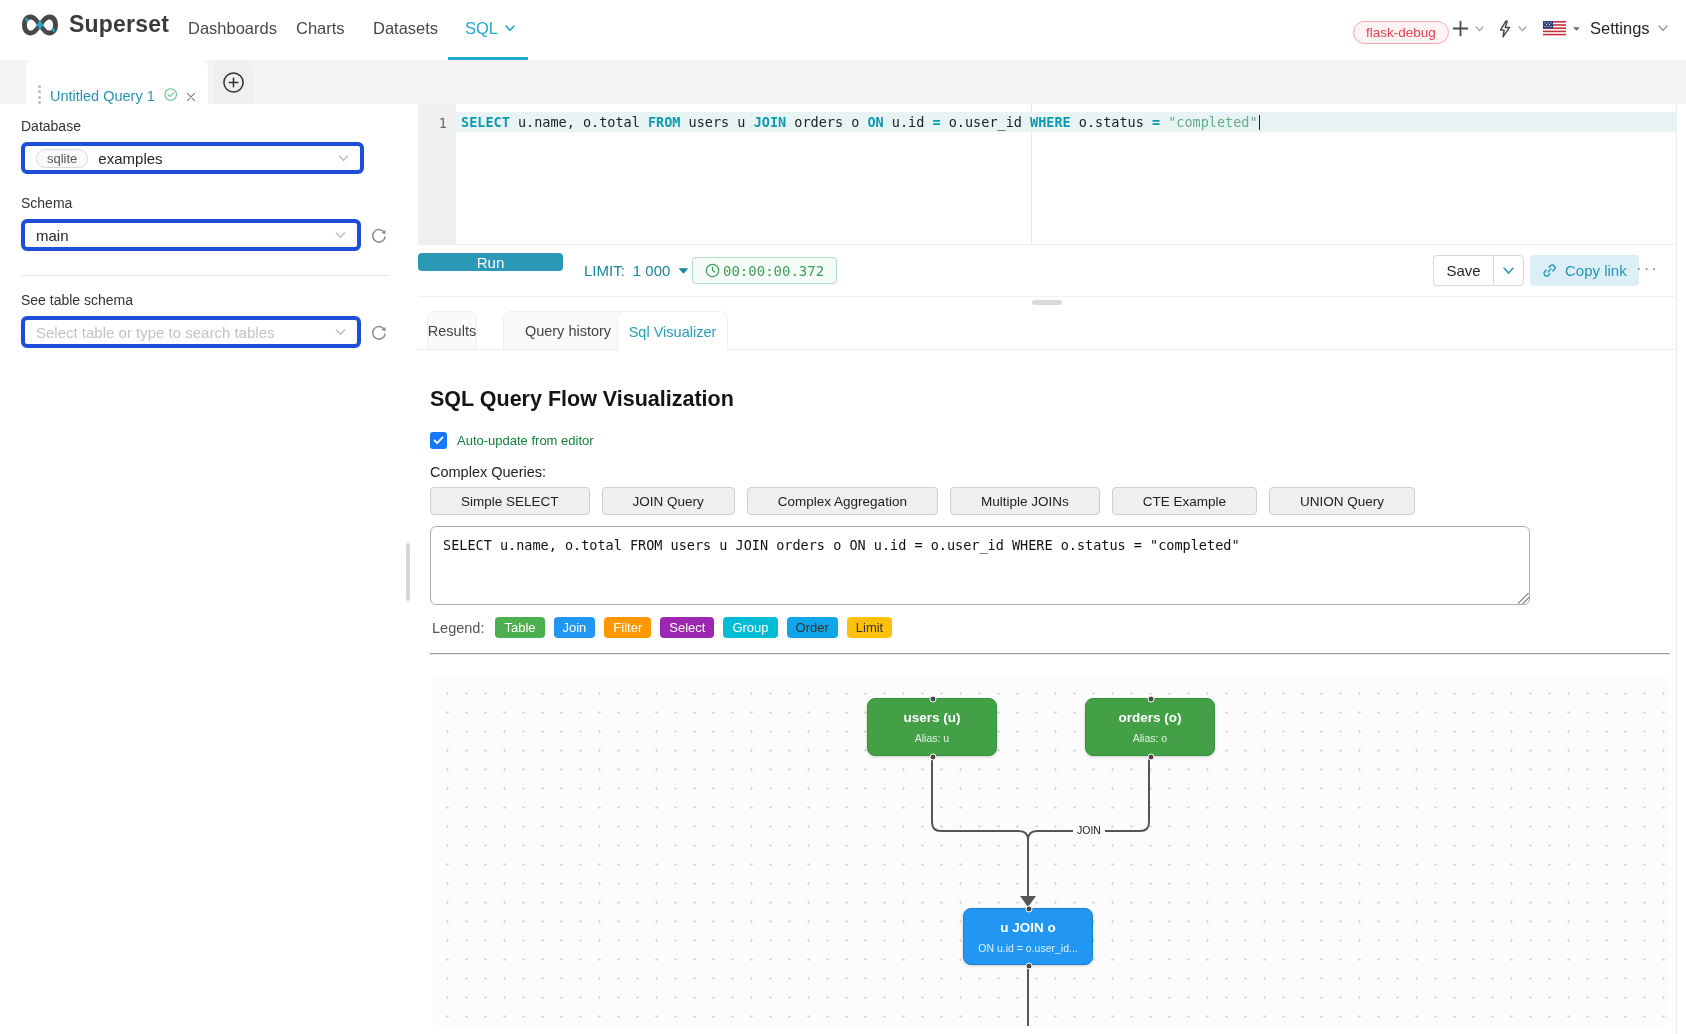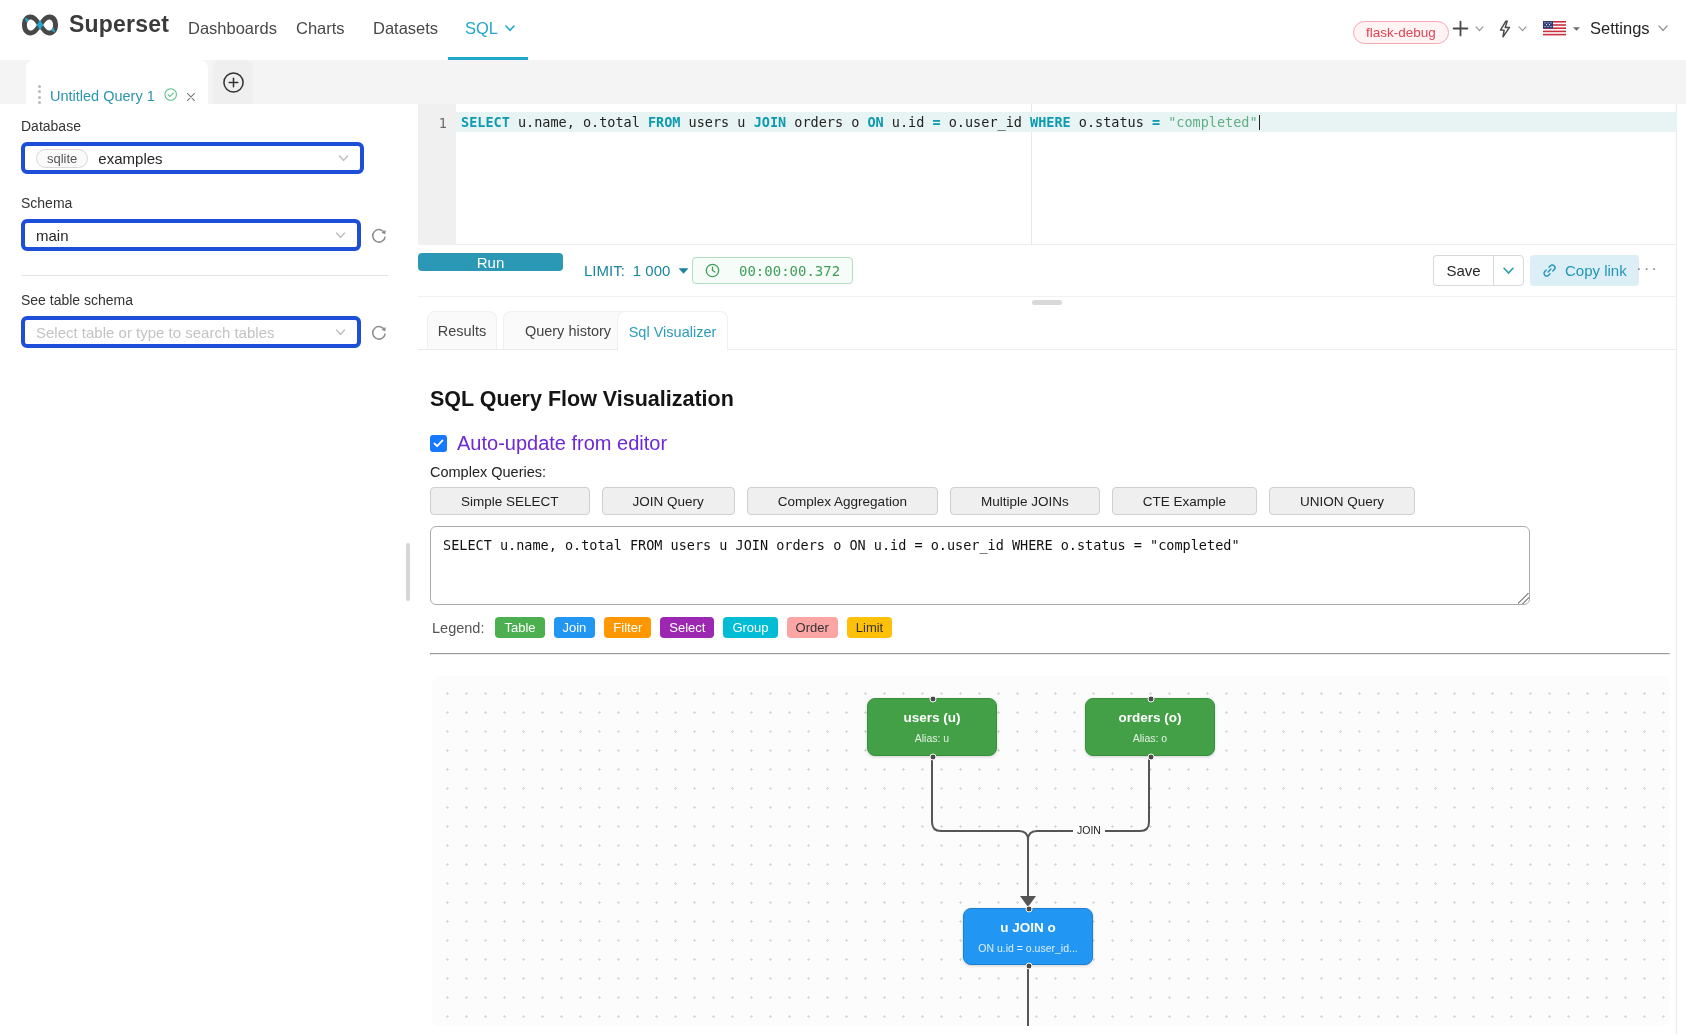--- a/index.html
+++ b/index.html
@@ -61,21 +61,21 @@
   .tok-id { color:#222; }
   .cursor { display:inline-block; width:1.5px; height:15px; background:#222; margin-left:1px; vertical-align:middle; }
 
   
   .run-btn { position:absolute; left:0; top:149px; width:145px; height:18px; background:#2b98b5;
     border:none; border-radius:4px; color:#fff; font-size:15px; font-family:inherit; cursor:pointer; }
   .limit-grp { position:absolute; left:166px; top:149px; height:35px; display:flex;
     align-items:center; gap:8px; color:#1a85a0; font-size:15px; cursor:pointer; }
   .timer { position:absolute; left:274px; top:153px; height:27px; padding:0 12px;
     border:1px solid #b4dcc0; background:#f6fcf7; border-radius:4px; display:flex; align-items:center;
-    gap:19px; color:#3f9e5a; font-size:14px; font-family:"DejaVu Sans Mono","Liberation Mono",monospace; }
+    gap:3px; color:#3f9e5a; font-size:14px; font-family:"DejaVu Sans Mono","Liberation Mono",monospace; }
   .save-split { position:absolute; left:1015px; top:151px; height:31px; display:flex; }
   .save-main { width:60px; border:1px solid #d9d9d9; border-right:none; border-radius:4px 0 0 4px;
     background:#fff; font-size:15px; color:#262626; font-family:inherit; cursor:pointer; }
   .save-chev { width:31px; border:1px solid #d9d9d9; border-radius:0 4px 4px 0; background:#fff;
     display:flex; align-items:center; justify-content:center; cursor:pointer; }
   .copylink { position:absolute; left:1112px; top:151px; height:31px; padding:0 12px;
     background:#ddeff6; border:none; border-radius:4px; color:#2196b8; font-size:15px;
     font-family:inherit; display:flex; align-items:center; gap:8px; cursor:pointer; }
   .more-dots { position:absolute; left:1218px; top:155px; color:#8c8c8c; font-size:17px;
     letter-spacing:2px; cursor:pointer; }
@@ -88,21 +88,21 @@
   .stab { position:absolute; top:207px; height:39px; border:1px solid #f0f0f0; border-bottom:none;
     border-radius:8px 8px 0 0; background:#fafafa; color:#444; font-size:14.5px;
     display:flex; align-items:center; justify-content:center; cursor:pointer; }
   .stab.active { background:#fff; color:#2a9cb9; height:40px; }
 
   
   .viz-title { position:absolute; left:12px; top:283px; font-size:21.5px; font-weight:bold; color:#141414; }
   .chk-row { position:absolute; left:12px; top:328px; display:flex; align-items:center; gap:10px; }
   .chk { width:17px; height:17px; background:#1677ff; border-radius:3px; display:flex;
     align-items:center; justify-content:center; color:#fff; font-size:12px; cursor:pointer; }
-  .chk-label { font-size:20px; color:#6d28d9;text-align:center; }
+  .chk-label { font-size:13px; color:#15803d;text-align:center; }
   .sampq-label { position:absolute; left:12px; top:360px; font-size:14.5px; color:#222; }
   .sampq-row { position:absolute; left:12px; top:383px; display:flex; gap:12px; }
   .sampq-btn { height:28px; padding:0 30px; background:#efefef; border:1px solid #cfcfcf;
     border-radius:4px; font-size:13.5px; color:#222; font-family:inherit; cursor:pointer; }
   .sql-ta { position:absolute; left:12px; top:422px; width:1100px; height:79px; border:1px solid #ababab;
     border-radius:6px; background:#fff; padding:10px 12px; font-size:13.5px; color:#111;
     font-family:"DejaVu Sans Mono","Liberation Mono",monospace; white-space:pre-wrap; }
   .ta-grip { position:absolute; left:1100px; top:489px; width:11px; height:11px;
     background:linear-gradient(135deg, transparent 45%, #999 45%, #999 52%, transparent 52%,
       transparent 68%, #999 68%, #999 75%, transparent 75%); cursor:nwse-resize; }
@@ -307,21 +307,21 @@
     <svg width="15" height="15" viewBox="0 0 16 16">
       <path d="M6.5 9.5 L9.5 6.5 M7.5 4.5 L9 3 A2.6 2.6 0 0 1 13 7 L11.5 8.5 M8.5 11.5 L7 13 A2.6 2.6 0 0 1 3 9 L4.5 7.5" fill="none" stroke="#2196b8" stroke-width="1.5" stroke-linecap="round"></path>
     </svg>
     <span>Copy link</span>
   </button>
   <div class="more-dots">···</div>
 
   <div class="south-border"></div>
   <div class="split-grip"></div>
 
-  <div class="stab" style="left:9px;  width:70px;">Results</div>
+  <div class="stab" style="left:9px;  width:50px;">Results</div>
   <div class="stab" style="left:85px; width:130px;">Query history</div>
   <div class="stab active" style="left:199px; width:111px; z-index:2;">Sql Visualizer</div>
   <div class="stabs-line"></div>
 
   <div class="viz-title">SQL Query Flow Visualization</div>
 
   <div class="chk-row">
     <div class="chk">
       <svg width="11" height="9" viewBox="0 0 12 10">
         <path d="M1.5 5 L4.5 8 L10.5 1.5" fill="none" stroke="#fff" stroke-width="2" stroke-linecap="round" stroke-linejoin="round"></path>
@@ -343,21 +343,21 @@
   <div class="sql-ta">SELECT u.name, o.total FROM users u JOIN orders o ON u.id = o.user_id WHERE o.status = "completed"</div>
   <div class="ta-grip"></div>
 
   <div class="legend-row">
     <span class="legend-lbl">Legend:</span>
     <span class="chip" style="background: rgb(76, 175, 80); color: rgb(255, 255, 255);">Table</span>
     <span class="chip" style="background: rgb(33, 150, 243); color: rgb(255, 255, 255);">Join</span>
     <span class="chip" style="background: rgb(255, 152, 0); color: rgb(255, 255, 255);">Filter</span>
     <span class="chip" style="background: rgb(156, 39, 176); color: rgb(255, 255, 255);">Select</span>
     <span class="chip" style="background: rgb(0, 188, 212); color: rgb(255, 255, 255);">Group</span>
-    <span class="chip" style="background: #fca5a5; color: rgb(51, 51, 51);">Order</span>
+    <span class="chip" style="background: #0ea5e9; color: rgb(51, 51, 51);">Order</span>
     <span class="chip" style="background: rgb(255, 193, 7); color: rgb(51, 51, 51);">Limit</span>
   </div>
 
   <hr class="viz-hr">
 
   <div class="canvas">
     <svg width="1238" height="350" style="position:absolute; left:0; top:0;">
       <path d="M500 82 V146 Q500 155 509 155 H587 Q596 155 596 164 V221" fill="none" stroke="#555555" stroke-width="2"></path>
       <path d="M717 82 V146 Q717 155 708 155 H605 Q596 155 596 164 V221" fill="none" stroke="#555555" stroke-width="2"></path>
       <path d="M588 220 H604 L596 231 Z" fill="#555555"></path>

